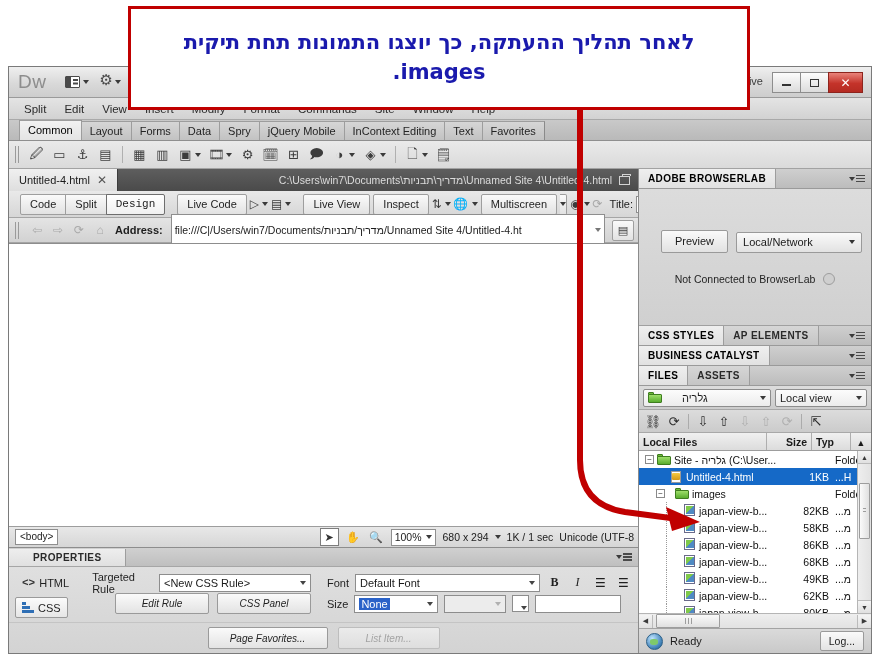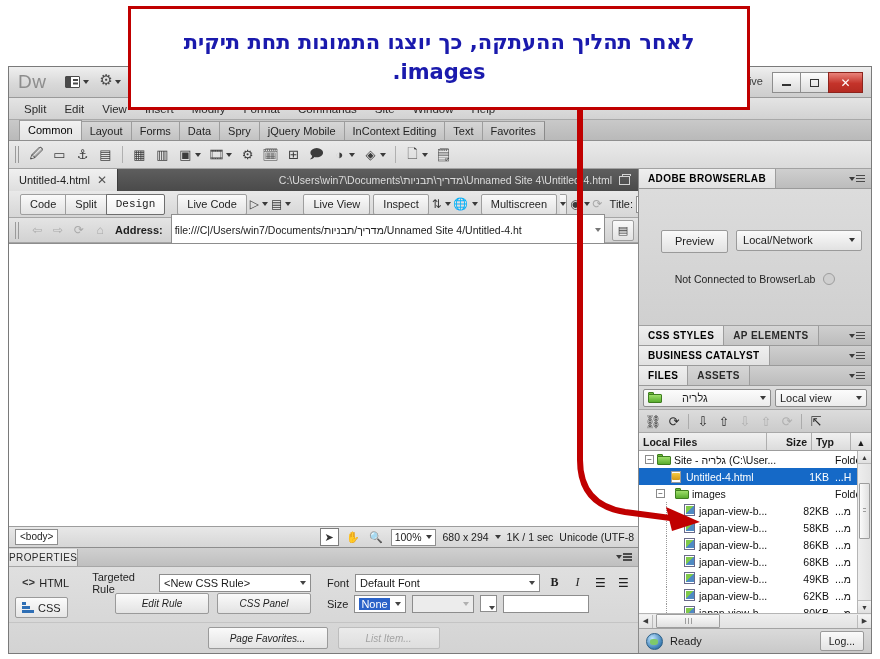--- a/index.html
+++ b/index.html
@@ -200,23 +200,23 @@
   
   .props{
     flex:0 0 auto;background:linear-gradient(#e2e2e2,#d3d3d3);
     border-top:1px solid #8d8d8d;
   }
   .props-head{
     height:18px;display:flex;align-items:center;
     background:linear-gradient(#d0d0d0,#bfbfbf);border-bottom:1px solid #a6a6a6;
   }
   .props-tab{
-    height:17px;padding:0 0;display:flex;align-items:center;
+    height:17px;padding:0 24px;display:flex;align-items:center;
     background:linear-gradient(#eeeeee,#e0e0e0);border-right:1px solid #9d9d9d;
-    font-size:10px;font-weight:normal;letter-spacing:.4px;color:#2a2a2a;
+    font-size:10px;font-weight:bold;letter-spacing:.4px;color:#2a2a2a;
   }
   .panel-menu-ico{margin-left:auto;margin-right:6px;display:flex;align-items:center;gap:1px;}
   .pm-bars{display:flex;flex-direction:column;gap:1.5px;}
   .pm-bars i{display:block;width:9px;height:1.5px;background:#4a4a4a;}
   .props-body{padding:5px 6px 4px 6px;display:flex;gap:0;}
   .pcol-left{width:68px;display:flex;flex-direction:column;gap:4px;align-items:flex-start;}
   .pbtn-tog{
     display:flex;align-items:center;gap:4px;height:19px;padding:0 6px;
     font-size:11px;color:#1f1f1f;cursor:default;border:1px solid transparent;border-radius:2px;
   }
@@ -269,21 +269,21 @@
     padding:0 9px;display:flex;align-items:center;font-size:10px;font-weight:bold;
     letter-spacing:.4px;color:#2a2a2a;border-right:1px solid #9d9d9d;cursor:default;
     background:linear-gradient(#d6d6d6,#c5c5c5);
   }
   .pnl-tab.active{background:linear-gradient(#efefef,#e1e1e1);color:#000;}
   .bl-body{
     flex:0 0 auto;height:136px;display:flex;flex-direction:column;
     align-items:center;justify-content:center;gap:20px;
     background:linear-gradient(#dcdcdc,#d0d0d0);border-bottom:1px solid #a0a0a0;
   }
-  .bl-row{display:flex;align-items:flex-start;gap:8px;padding-left:13px;}
+  .bl-row{display:flex;align-items:flex-end;gap:8px;padding-left:13px;}
   .bl-btn{
     height:21px;padding:0 13px;border:1px solid #9a9a9a;border-radius:2px;
     background:linear-gradient(#fafafa,#e2e2e2);display:flex;align-items:center;
     font-size:11px;color:#1a1a1a;cursor:default;
   }
   .bl-sel{
     height:21px;width:126px;border:1px solid #9a9a9a;border-radius:2px;
     background:linear-gradient(#fafafa,#e2e2e2);display:flex;align-items:center;
     padding:0 6px;font-size:11px;color:#1a1a1a;cursor:default;box-sizing:border-box;
   }
@@ -639,21 +639,21 @@
                 <span class="caret"></span>
               </span>
               <span class="fmt-ico" style="font-weight:bold;font-family:'Liberation Serif',serif">B</span>
               <span class="fmt-ico" style="font-style:italic;font-family:'Liberation Serif',serif">I</span>
               <span class="fmt-ico">☰</span>
               <span class="fmt-ico">☰</span>
               <span class="fmt-ico">☰</span>
             </div>
             <div class="prow">
               <span class="plabel">Size</span>
-              <span class="pselect" style="width:52px">
+              <span class="pselect" style="width:84px">
                 <span class="selhi">None</span>
                 <span class="caret"></span>
               </span>
               <span class="pselect" style="width:62px;background:#ececec">
                 <span class="caret" style="border-top-color:#b0b0b0"></span>
               </span>
               <span class="swatch"></span>
               <span class="pselect" style="width:86px"></span>
             </div>
           </div>

